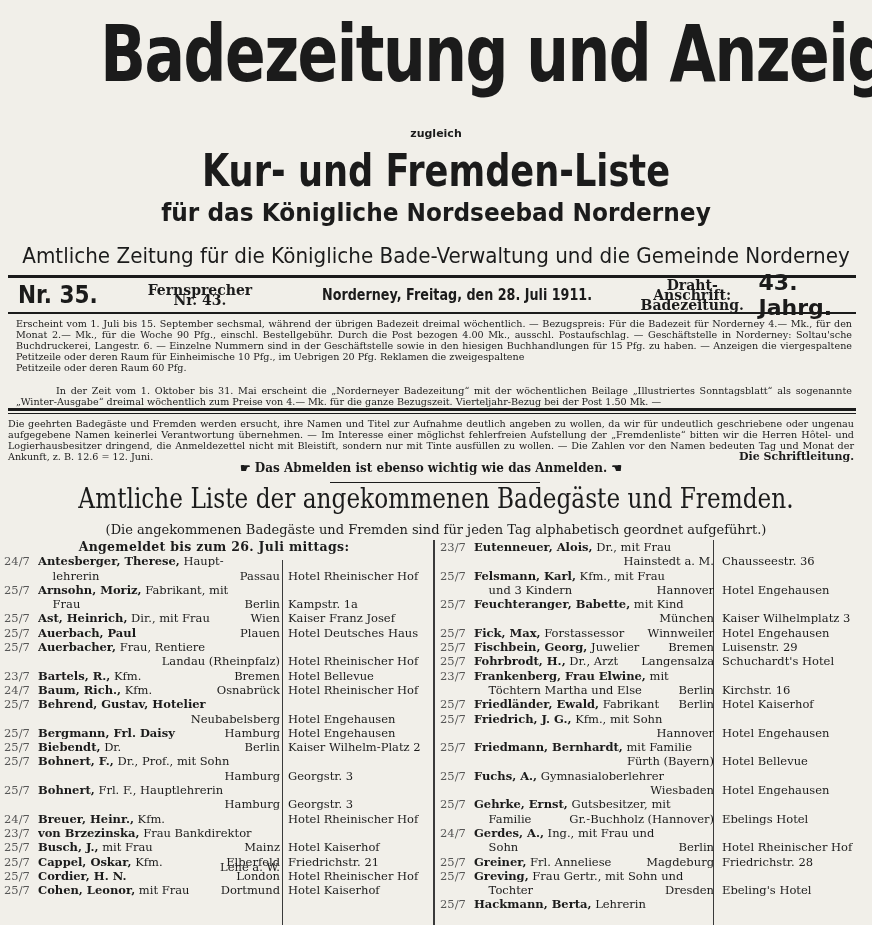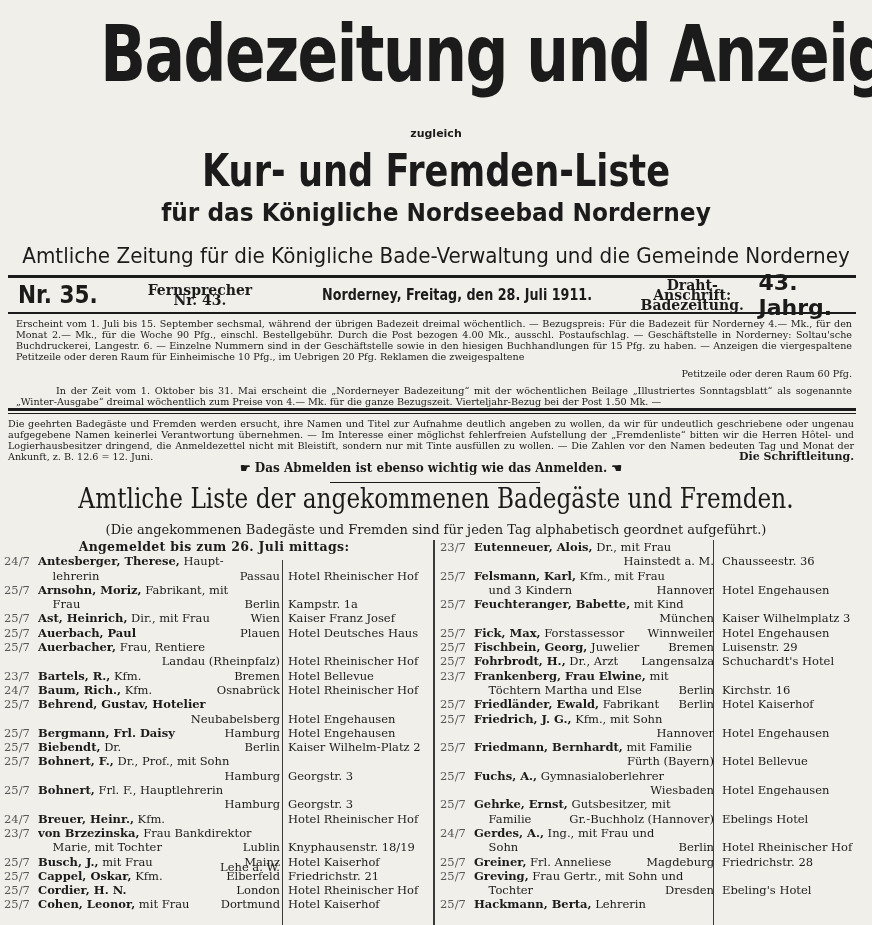--- a/index.html
+++ b/index.html
@@ -43,22 +43,22 @@
   }
   .issue-nr { font-weight:bold; font-size:24px; margin-left:10px; width:160px; transform:scaleX(0.9); transform-origin:left; }
   .small-label { font-size:14px; font-weight:bold; text-align:center; line-height:10px; font-family:"DejaVu Serif", serif; }
   .issue-date { font-size:15px; font-weight:bold; margin-left:70px; width:330px; transform:scaleX(0.85); transform-origin:left; white-space:nowrap; }
   .issue-year { font-weight:bold; font-size:22px; margin-left:14px; }
   .info {
     position:absolute; left:16px; top:318px; width:836px;
     font-size:9.6px; line-height:11px; text-align:justify;
   }
   .info p { margin:0; }
-  .info .center { text-align:right;margin-top:6px; }
-  .info .indent { text-indent:40px; margin-top:6px; }
+  .info .center { text-align:left; }
+  .info .indent { text-indent:40px; margin-top:12px; }
   .notice { position:absolute; left:8px; top:418px; width:846px; font-size:9.6px; line-height:11px; text-align:justify; }
   .notice p { margin:0; }
   .notice .sign { text-align:center; font-weight:bold; font-size:12px; margin-top:1px; }
   .list-title {
     position:absolute; left:0; top:483px; width:872px; text-align:center;
     font-family:"DejaVu Serif", serif; font-size:27px; white-space:nowrap;
     transform:scaleX(0.86); transform-origin:center top;
   }
   .list-sub { position:absolute; left:0; top:522px; width:872px; text-align:center; font-size:13px; }
   .col { position:absolute; top:540px; font-size:11.5px; line-height:14.3px; }
@@ -266,26 +266,20 @@
           <span class="addr">Hotel Rheinischer Hof</span>
         </div>
       </div>
       <div class="entry">
         <div class="line">
           <span class="date">23/7</span>
           <span class="who"><b>von Brzezinska,</b><span style="white-space: pre;"> Frau Bankdirektor</span></span>
           <span class="origin" style="width: auto;"></span>
           <span class="addr"></span>
         </div>
-        <div class="line">
-          <span class="date"></span>
-          <span class="who"><b></b><span style="white-space: pre;">    Marie, mit Tochter</span></span>
-          <span class="origin" style="width: auto;">Lublin</span>
-          <span class="addr">Knyphausenstr. 18/19</span>
-        </div>
       </div>
       <div class="entry">
         <div class="line">
           <span class="date">25/7</span>
           <span class="who"><b>Busch, J.,</b><span style="white-space: pre;"> mit Frau</span></span>
           <span class="origin" style="width: auto;">Mainz</span>
           <span class="addr">Hotel Kaiserhof</span>
         </div>
       </div>
       <div class="entry">

